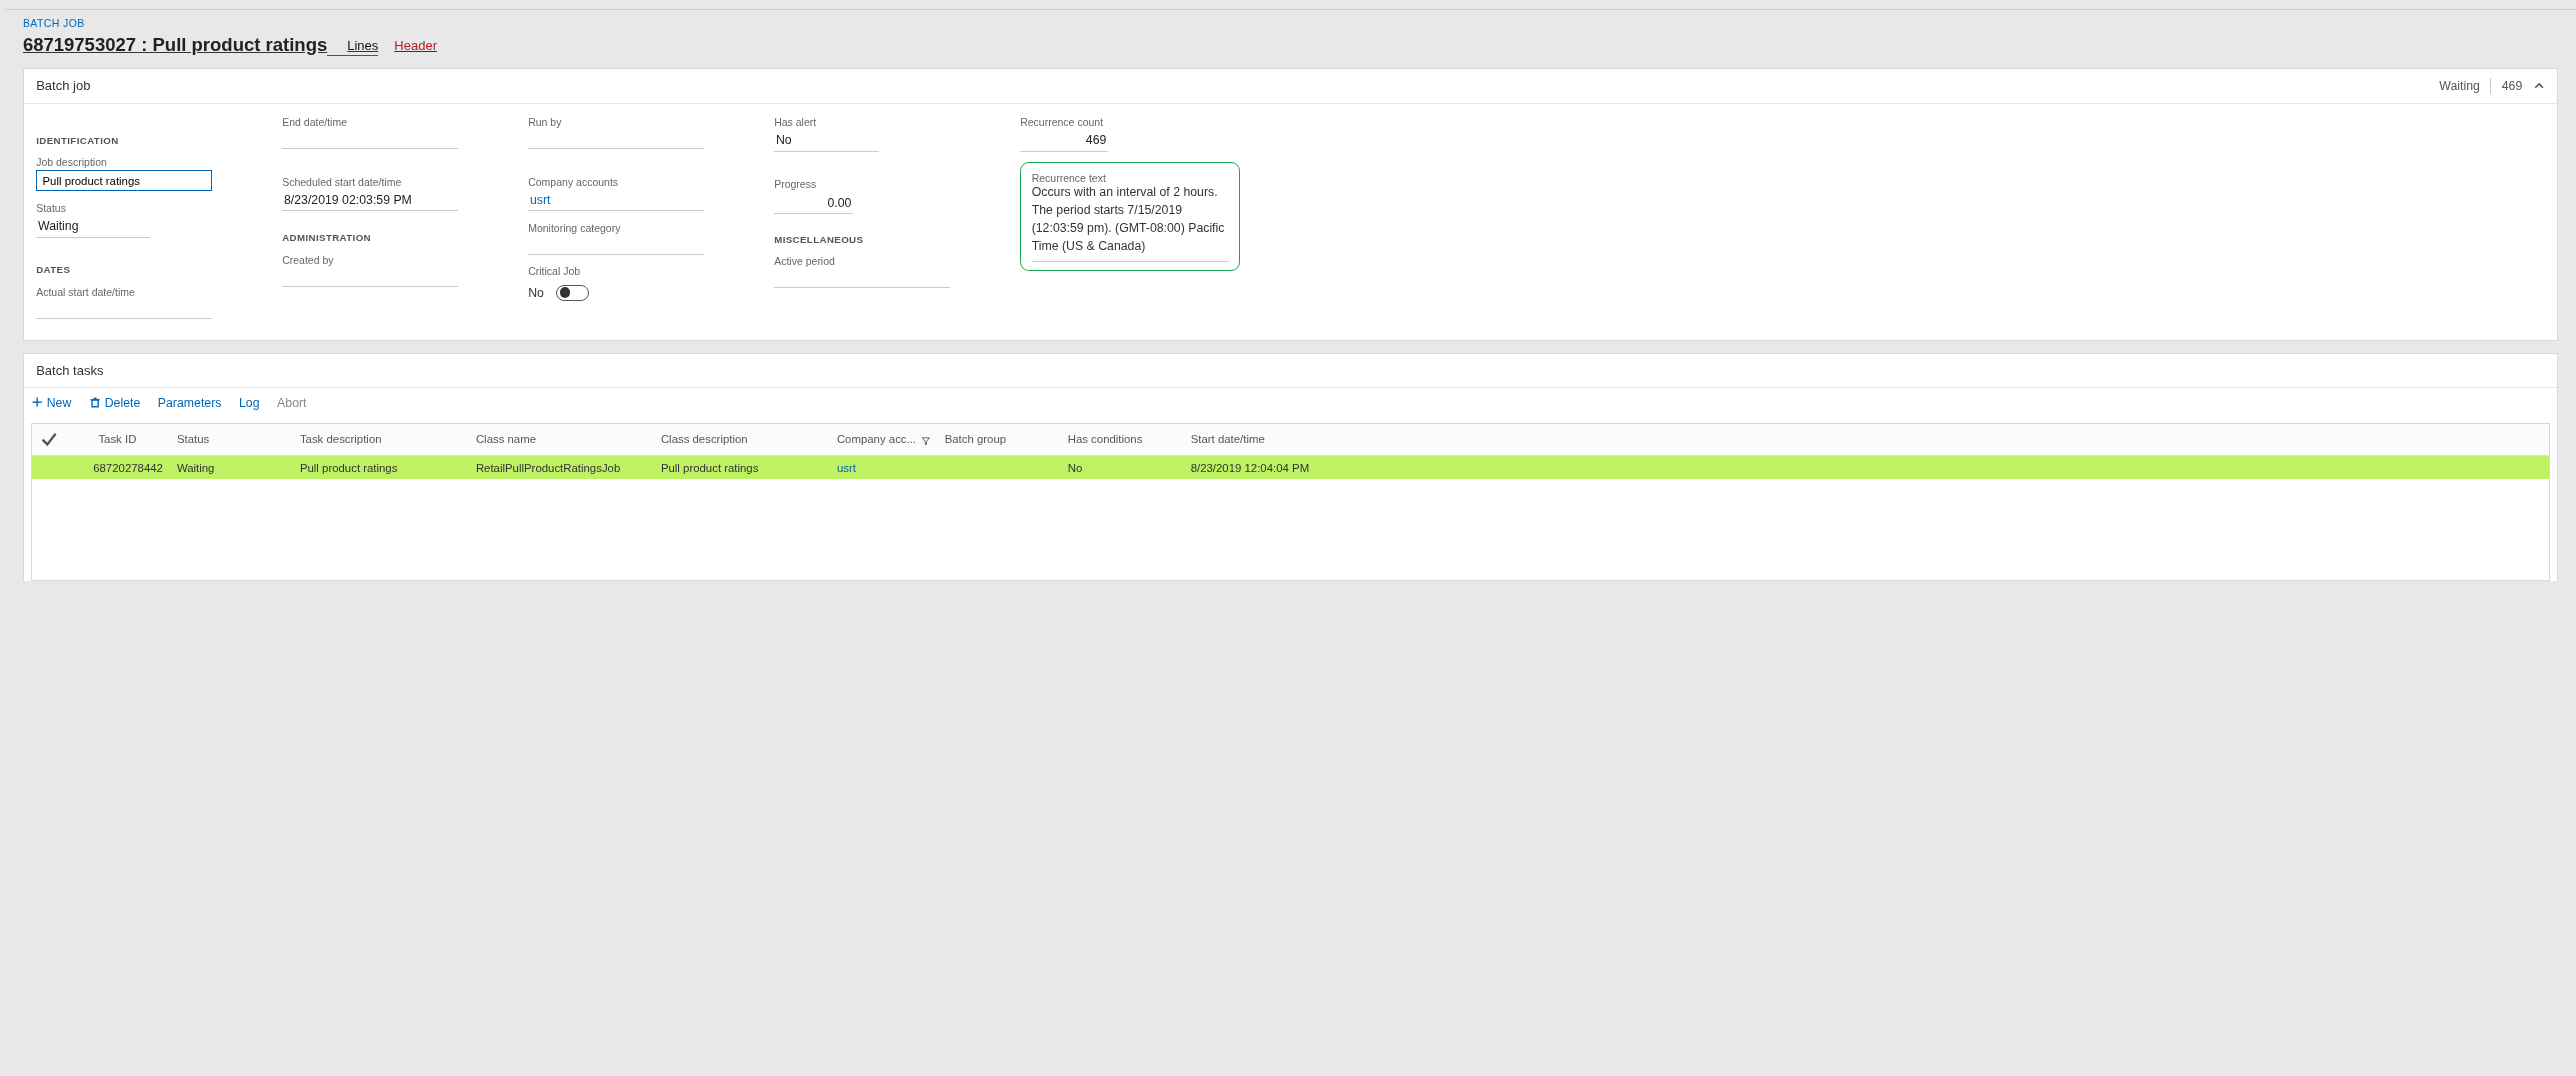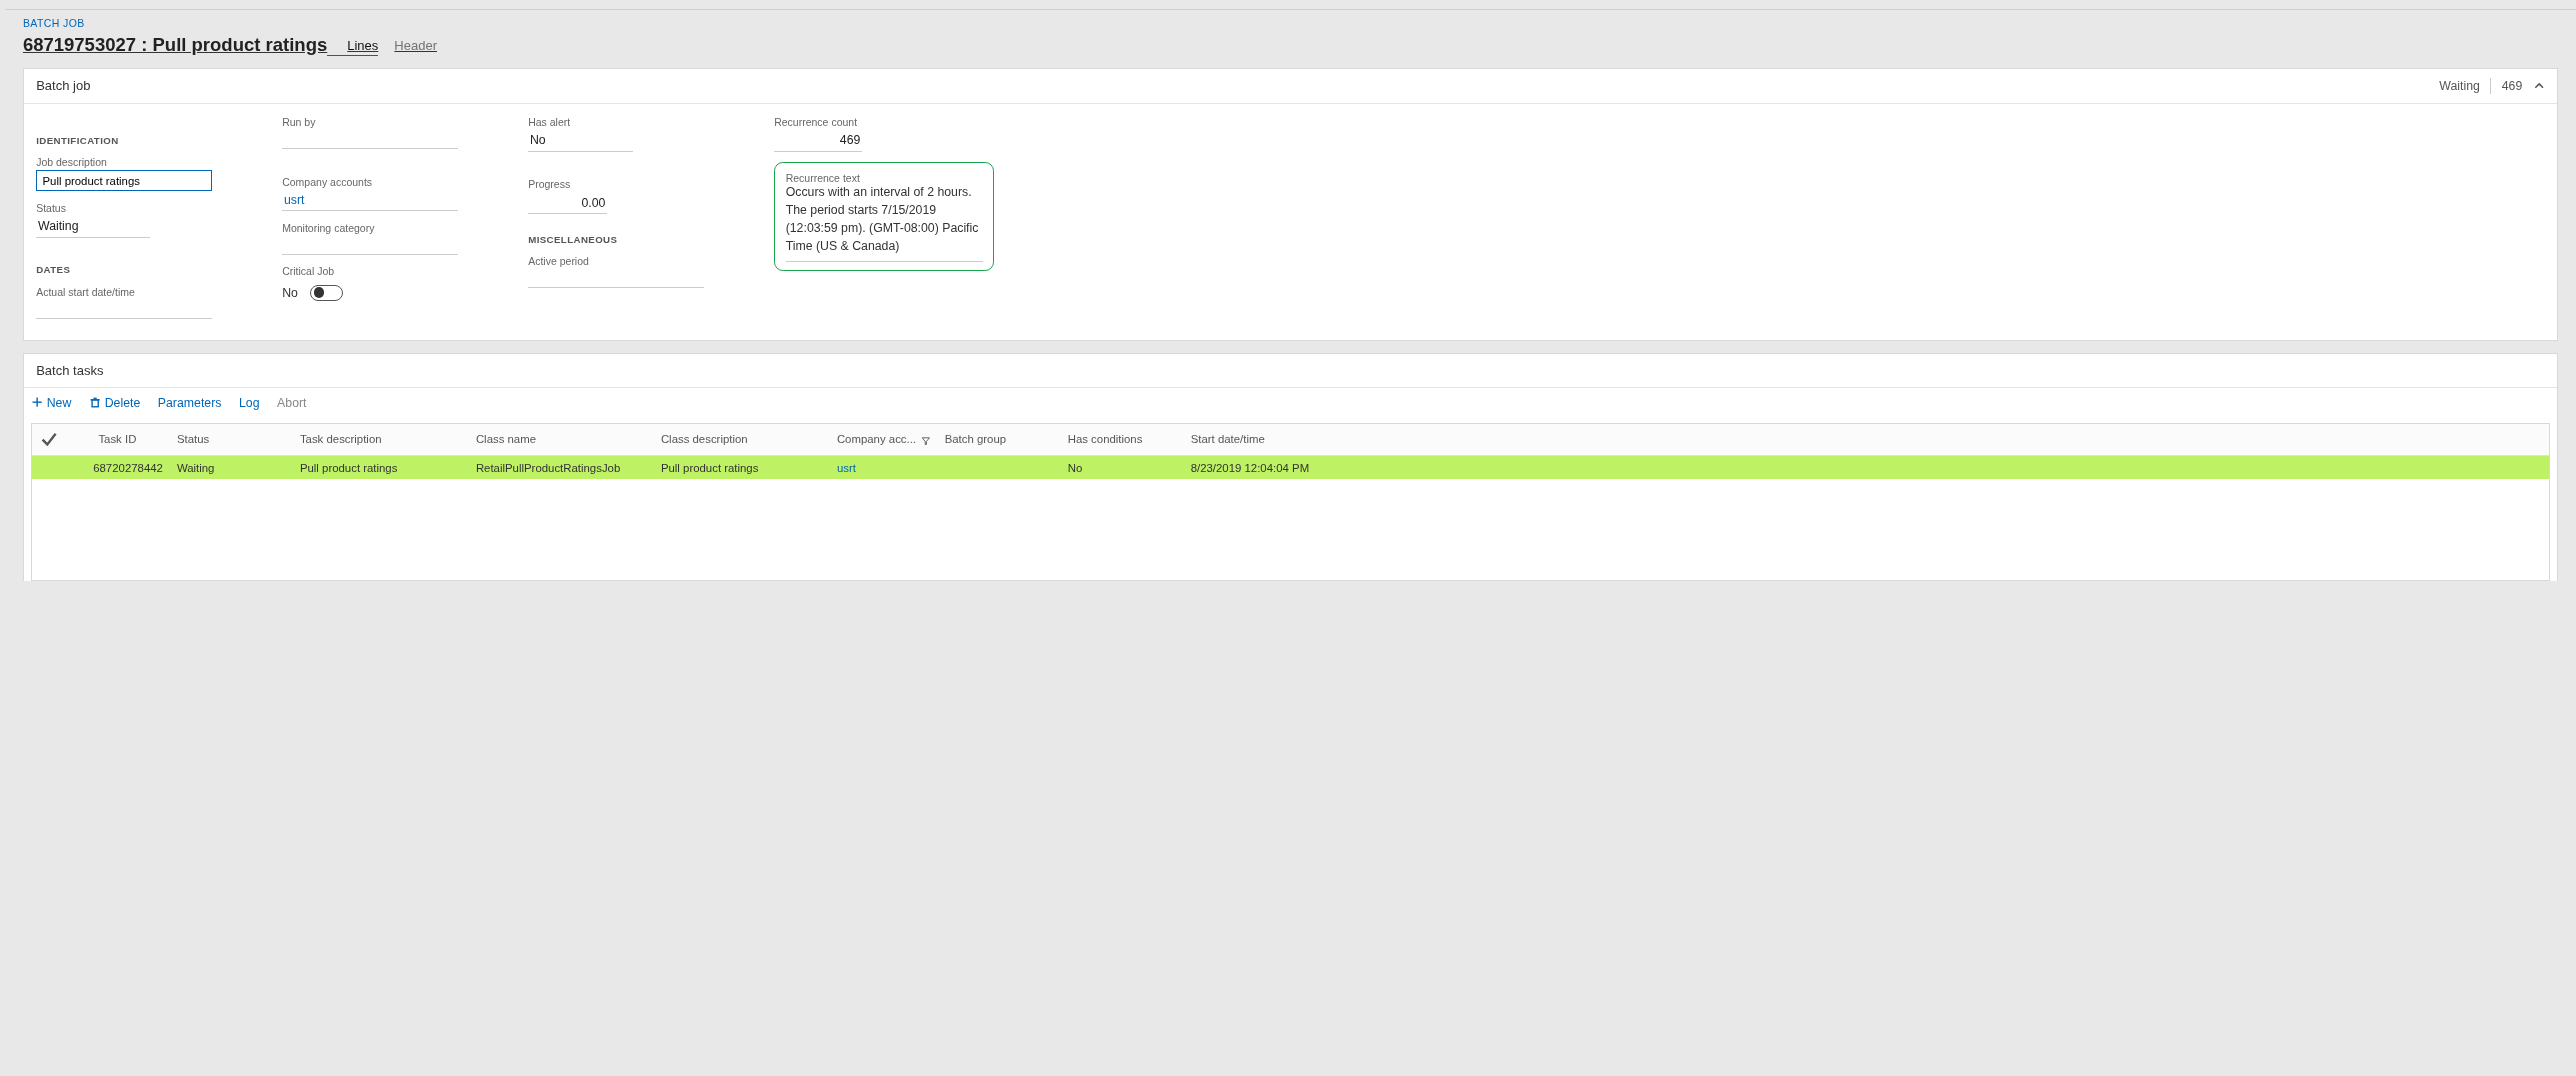--- a/index.html
+++ b/index.html
@@ -27,21 +27,21 @@
     align-items: flex-end;
     margin-bottom: 12px;
     text-decoration: underline;
   }
   .page-title {
     font-size: 18.5px;
     font-weight: 600;
     color: #222;
   }
   .view-tabs { display:flex; gap:16px; font-size:13px; }
-  .view-tab { color:#737373; cursor:pointer; padding-bottom:2.6px;}
+  .view-tab { color:#b91c1c; cursor:pointer; padding-bottom:2.6px;}
   .view-tab.active { color:#111; border-bottom:1.8px solid #0066b8; font-weight:500;padding-left:20px;}
   .panel {
     background:#fff;
     border:0.9px solid #d8d8d8;
     margin-bottom:12.3px;
   }
   .panel-header {
     display:flex;
     justify-content:space-between;
     align-items:center;
@@ -206,20 +206,35 @@
           <span class="field-label">Status</span>
           <div class="read-value wide">Waiting</div>
         </div>
         <div class="section-hdr" style="margin-top:16px">DATES</div>
         <div class="field">
           <span class="field-label">Actual start date/time</span>
           <div class="empty-line"></div>
         </div>
       </div>
 
+      <div class="col">
+        <div class="field">
+          <span class="field-label">End date/time</span>
+          <div class="empty-line"></div>
+        </div>
+        <div class="field" style="margin-top:16px">
+          <span class="field-label">Scheduled start date/time</span>
+          <div class="read-value">8/23/2019 02:03:59 PM</div>
+        </div>
+        <div class="section-hdr" style="margin-top:10.5px">ADMINISTRATION</div>
+        <div class="field">
+          <span class="field-label">Created by</span>
+          <div class="empty-line"></div>
+        </div>
+      </div>
 
       <div class="col">
         <div class="field">
           <span class="field-label">Run by</span>
           <div class="empty-line"></div>
         </div>
         <div class="field" style="margin-top:16px">
           <span class="field-label">Company accounts</span>
           <div class="read-value link">usrt</div>
         </div>

